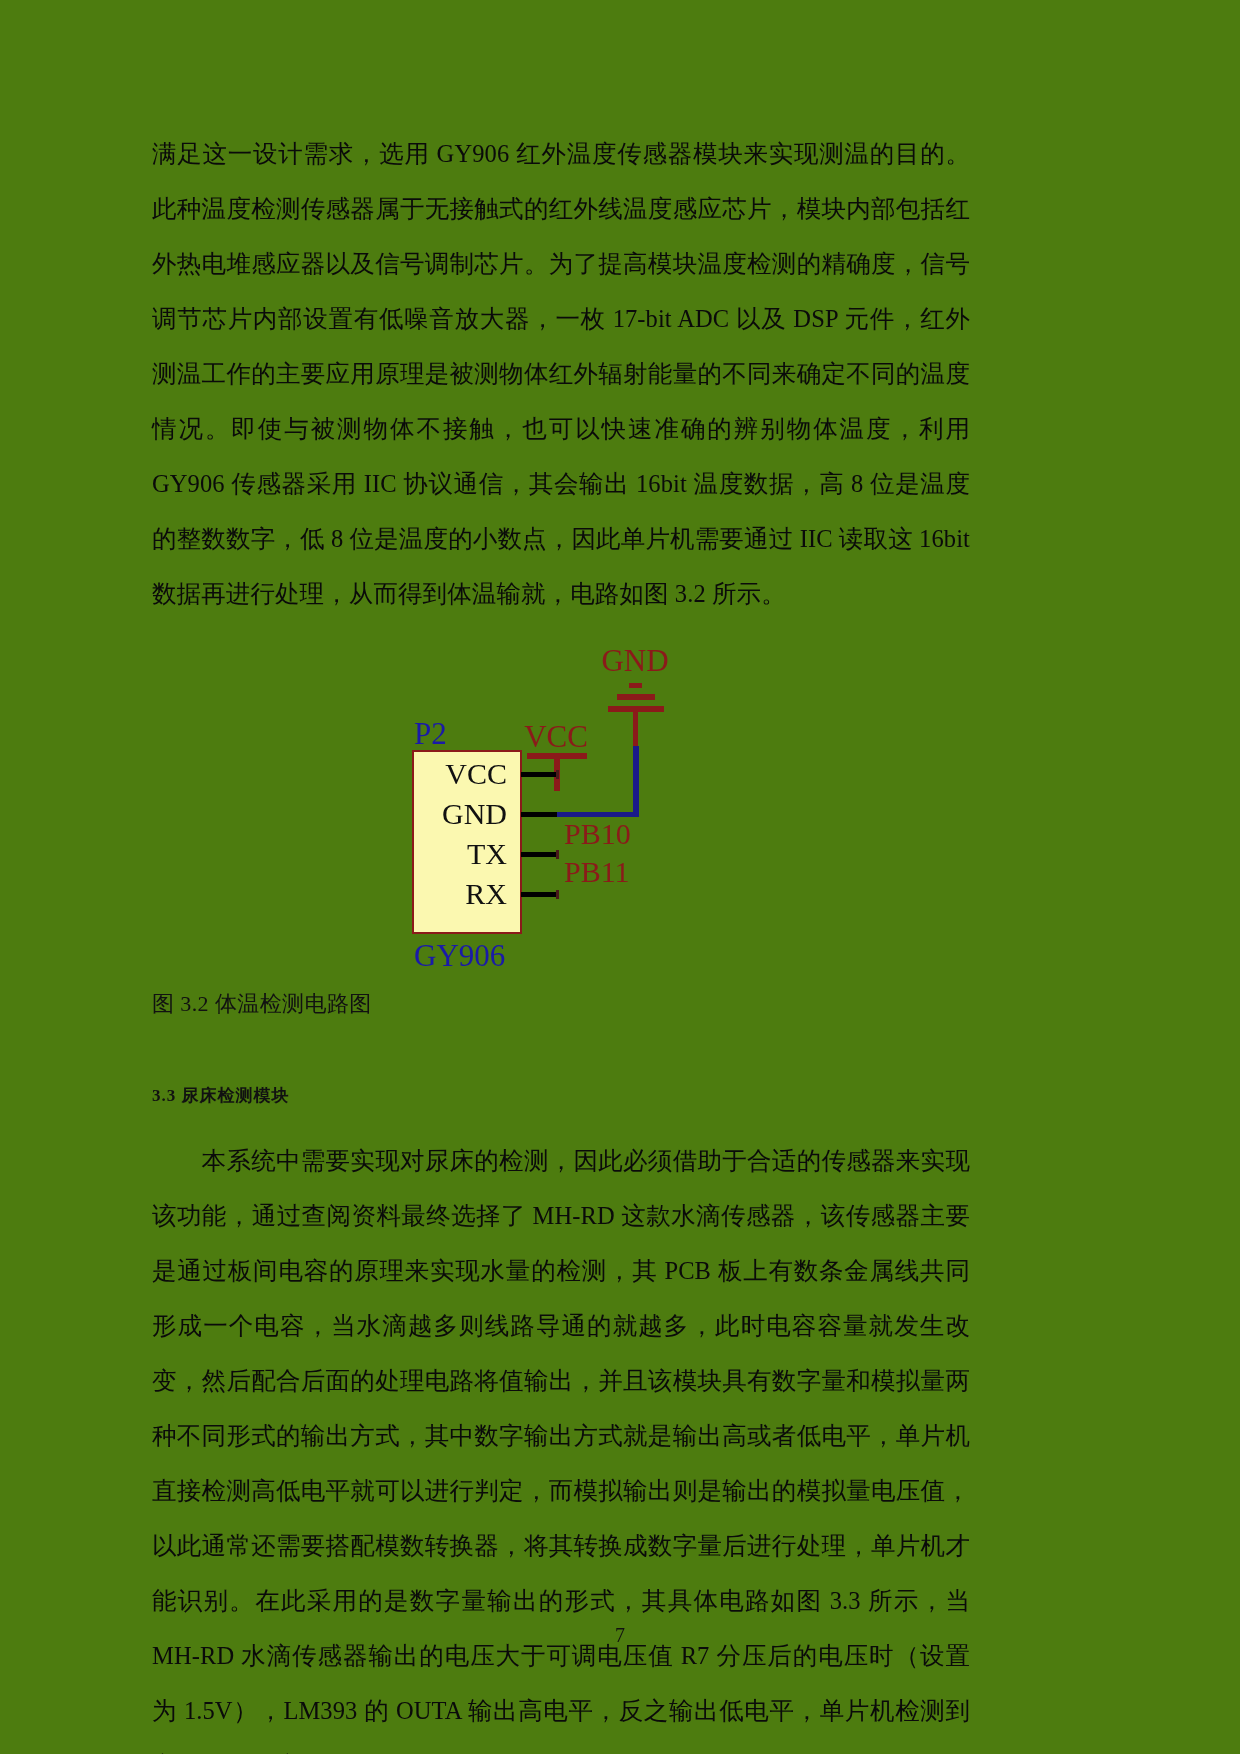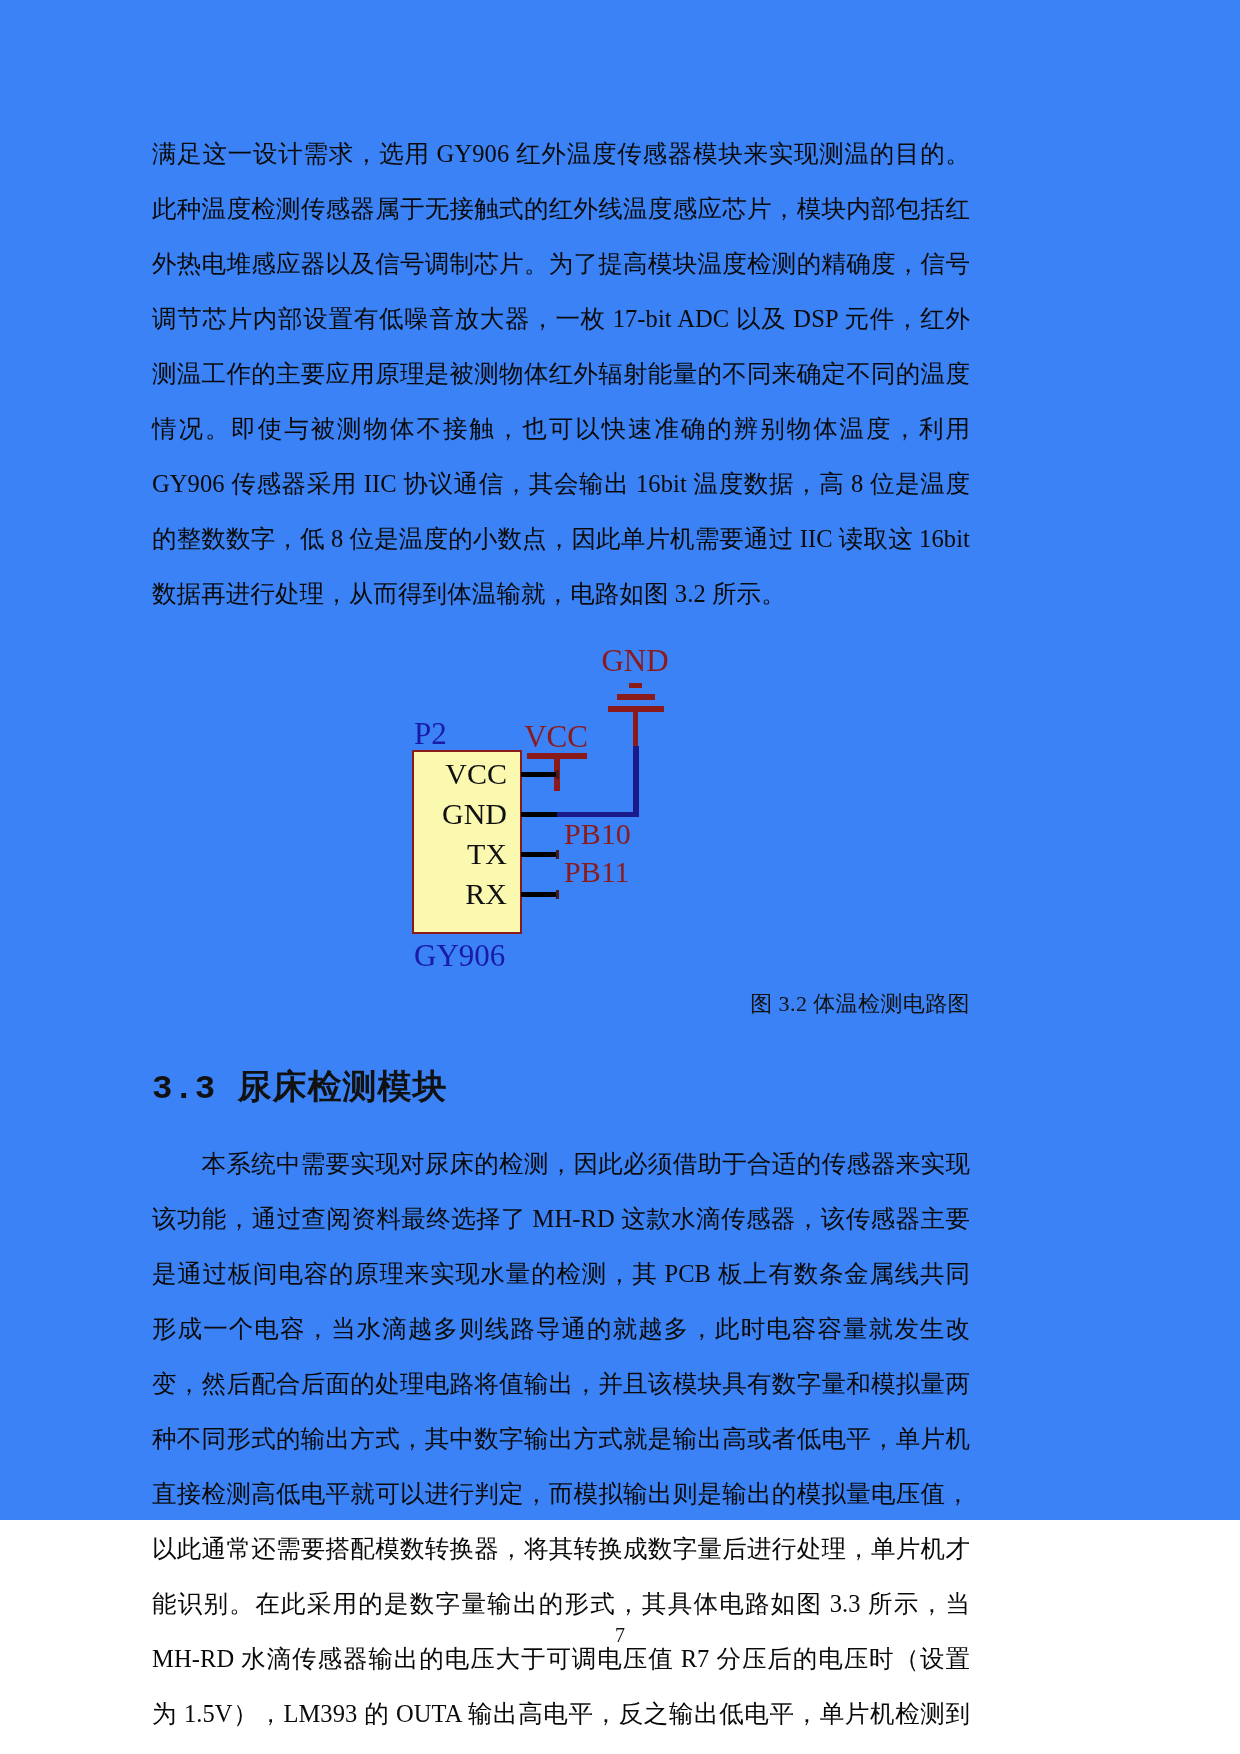--- a/index.html
+++ b/index.html
@@ -13,22 +13,22 @@
     position: relative;
     font-family: "Liberation Serif", "DejaVu Serif", serif;
     color: #000000;
     overflow: hidden;
   }
 
   .page {
     position: absolute;
     left: 0; top: 0;
     width: 1240px;
-    height: 1520px;
-    background: #3b82f6;
+    height: 1754px;
+    background: #4d7c0f;
   }
 
   .content {
     position: absolute;
     left: 152px;
     top: 126px;
     width: 818px;
   }
 
   
@@ -57,33 +57,33 @@
     top: 0px;
     width: 330px;
     height: 340px;
   }
 
   .fig-caption {
     position: absolute;
     left: 0;
     top: 350px;
     width: 818px;
-    text-align: right;
+    text-align: left;
     font-size: 22px;
     color: #111;
     letter-spacing: 0.4px;
   }
 
   
   .h3 {
-    font-family: Liberation Mono, monospace;
-    font-size: 34px;
+    font-family: Liberation Serif, serif;
+    font-size: 17px;
     font-weight: bold;
     letter-spacing: 1px;
-    margin: 30px 0 26px 0;
+    margin: 50px 0 26px 0;
     color: #111;
   }
 
   
   .page-number {
     position: absolute;
     left: 0;
     top: 1624px;
     width: 1240px;
     text-align: center;

